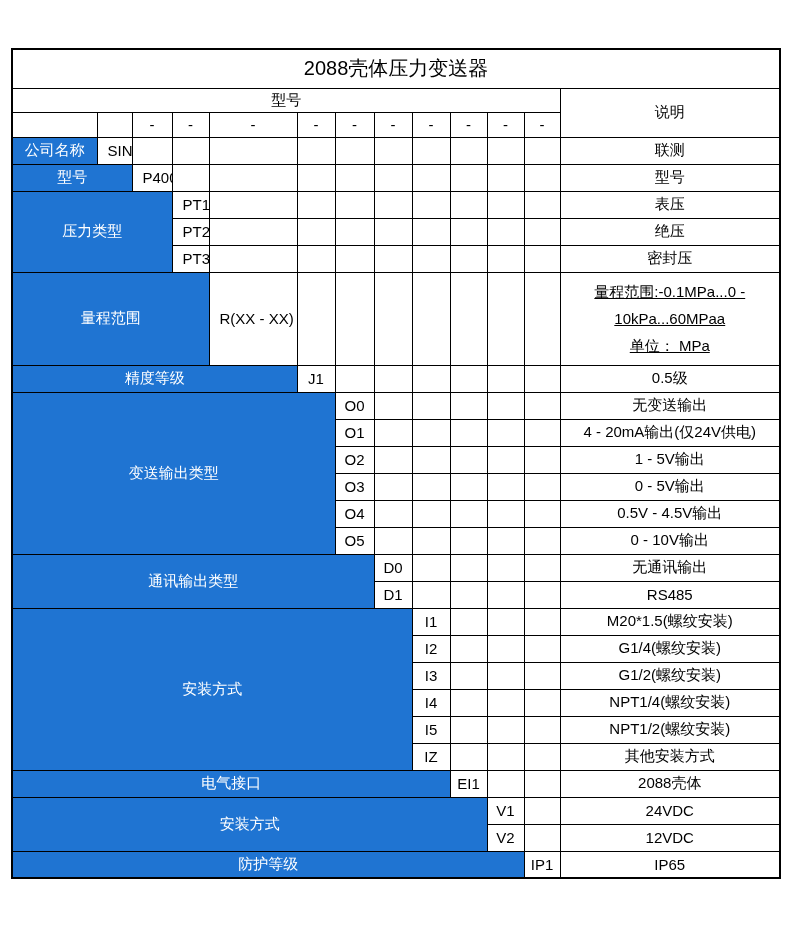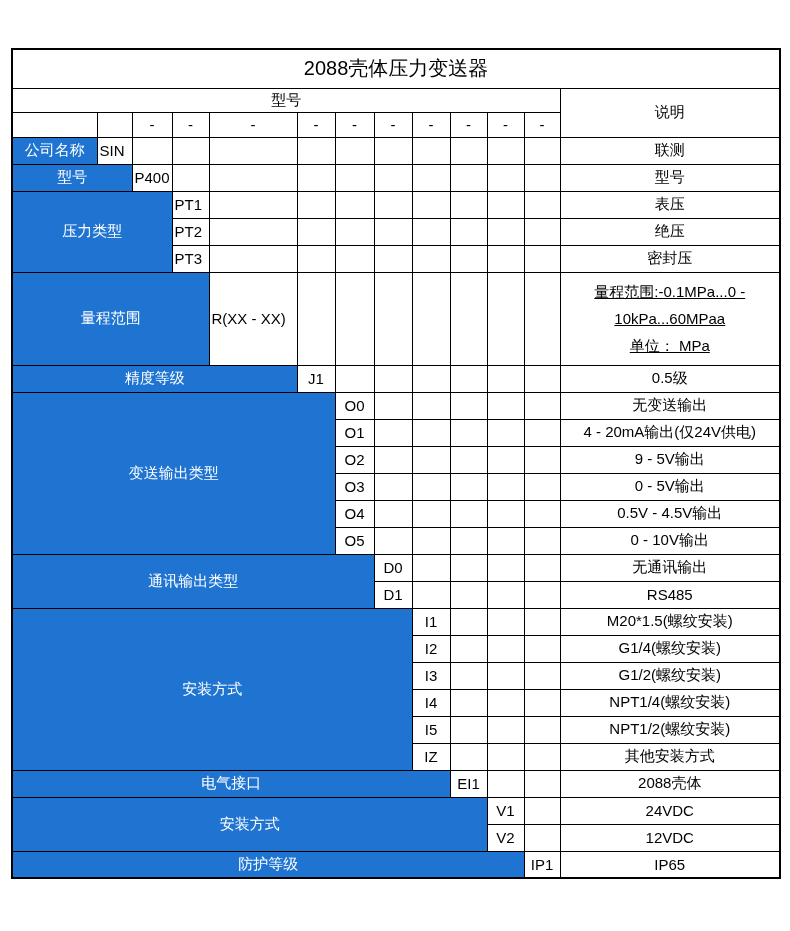--- a/index.html
+++ b/index.html
@@ -38,21 +38,21 @@
   tr.r-hdr{height:24px;}
   tr.r-dash{height:25px;}
   tr.r-n{height:27px;}
   tr.r-tall{height:93px;}
   td.title-cell{font-size:20px;}
   td.lbl{
     background:var(--accent-blue);
     color:var(--label-text);
     font-family:Liberation Serif, serif;
   }
-  td.code.cl{text-align:left;padding-left:2px;}
+  td.code.cl{text-align:left;padding-left:10px;}
   td.desc{white-space:normal;}
   td.desc-multi div{line-height:27px;white-space:nowrap;text-decoration:underline;}
 </style>
 </head>
 <body>
 
 <table class="sel">
   <colgroup>
     <col style="width:85px">
       <col style="width:35px">
@@ -211,21 +211,21 @@
     <td></td>
     <td class="desc">4 - 20mA输出(仅24V供电)</td>
   </tr>
   <tr class="r-n">
     <td class="code">O2</td>
     <td></td>
         <td></td>
     <td></td>
         <td></td>
     <td></td>
-    <td class="desc">9 - 5V输出</td>
+    <td class="desc">1 - 5V输出</td>
   </tr>
   <tr class="r-n">
     <td class="code">O3</td>
     <td></td>
         <td></td>
     <td></td>
         <td></td>
     <td></td>
     <td class="desc">0 - 5V输出</td>
   </tr>

